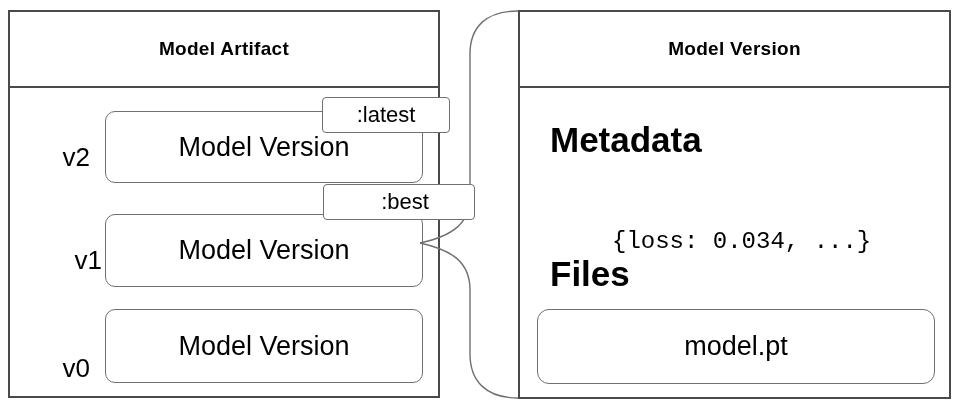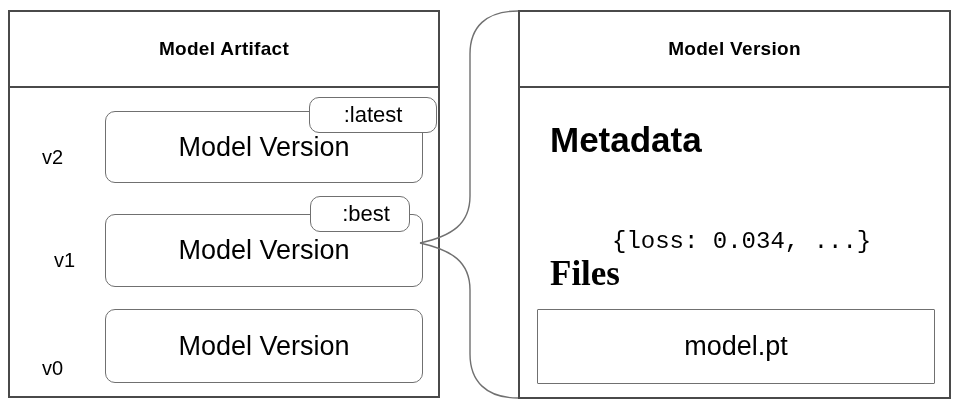--- a/index.html
+++ b/index.html
@@ -37,84 +37,85 @@
     display: flex;
     align-items: center;
     justify-content: center;
     font-weight: bold;
     font-size: 19px;
     letter-spacing: 0.3px;
   }
   .version-label {
     position: absolute;
     width: 48px;
-    text-align: left;
-    font-size: 20px;
+    text-align: right;
+    font-size: 26px;
     line-height: 28px;
   }
   .version-box {
     position: absolute;
     left: 95px;
     width: 318px;
     background: var(--background);
     border: 1.4px solid var(--box-border);
     border-radius: 10px;
     display: flex;
     align-items: center;
     justify-content: center;
     font-size: 27px;
   }
   .tag {
     position: absolute;
     background: var(--background);
     border: 1.4px solid var(--box-border);
-    border-radius: 10px;
+    border-radius: 4px;
     display: flex;
     align-items: center;
     justify-content: center;
     font-size: 22px;
     z-index: 3;
+    margin-left: 13px;
   }
   .box-v2 { top: 99px;  height: 72px; }
   .box-v1 { top: 202px; height: 73px; }
   .box-v0 { top: 297px; height: 74px; }
   .label-v2 { left: 32px; top: 131px; }
   .label-v1 { left: 44px; top: 234px; }
   .label-v0 { left: 32px; top: 342px; }
   .tag-latest { left: 299px; top: 85px;  width: 128px; height: 36px; }
-  .tag-best   { left: 300px; top: 184px; width: 100px; height: 36px; padding-left: 12px; }
+  .tag-best   { left: 300px; top: 172px; width: 152px; height: 36px; padding-left: 12px; }
 
   .section-heading {
     position: absolute;
     left: 30px;
     font-size: 35px;
     font-weight: bold;
     line-height: 28px;
   }
   .heading-metadata { top: 114px; }
-  .heading-files    { top: 248px; font-family: Liberation Serif, serif; }
+  .heading-files    { top: 248px; }
   .metadata-value {
     position: absolute;
     left: 92px;
     top: 176px;
     font-family: "Liberation Mono", "DejaVu Sans Mono", monospace;
     font-size: 24px;
     line-height: 28px;
     white-space: pre;
     margin-top: 40px;
   }
   .file-box {
     position: absolute;
     left: 17px;
     top: 297px;
     width: 398px;
     height: 75px;
     background: var(--background);
     border: 1.4px solid var(--box-border);
-    border-radius: 1px;
+    border-radius: 12px;
     display: flex;
     align-items: center;
     justify-content: center;
     font-size: 27px;
     text-align: right;
   }
   .connector-svg {
     position: absolute;
     left: 0; top: 0;
     width: 960px;

